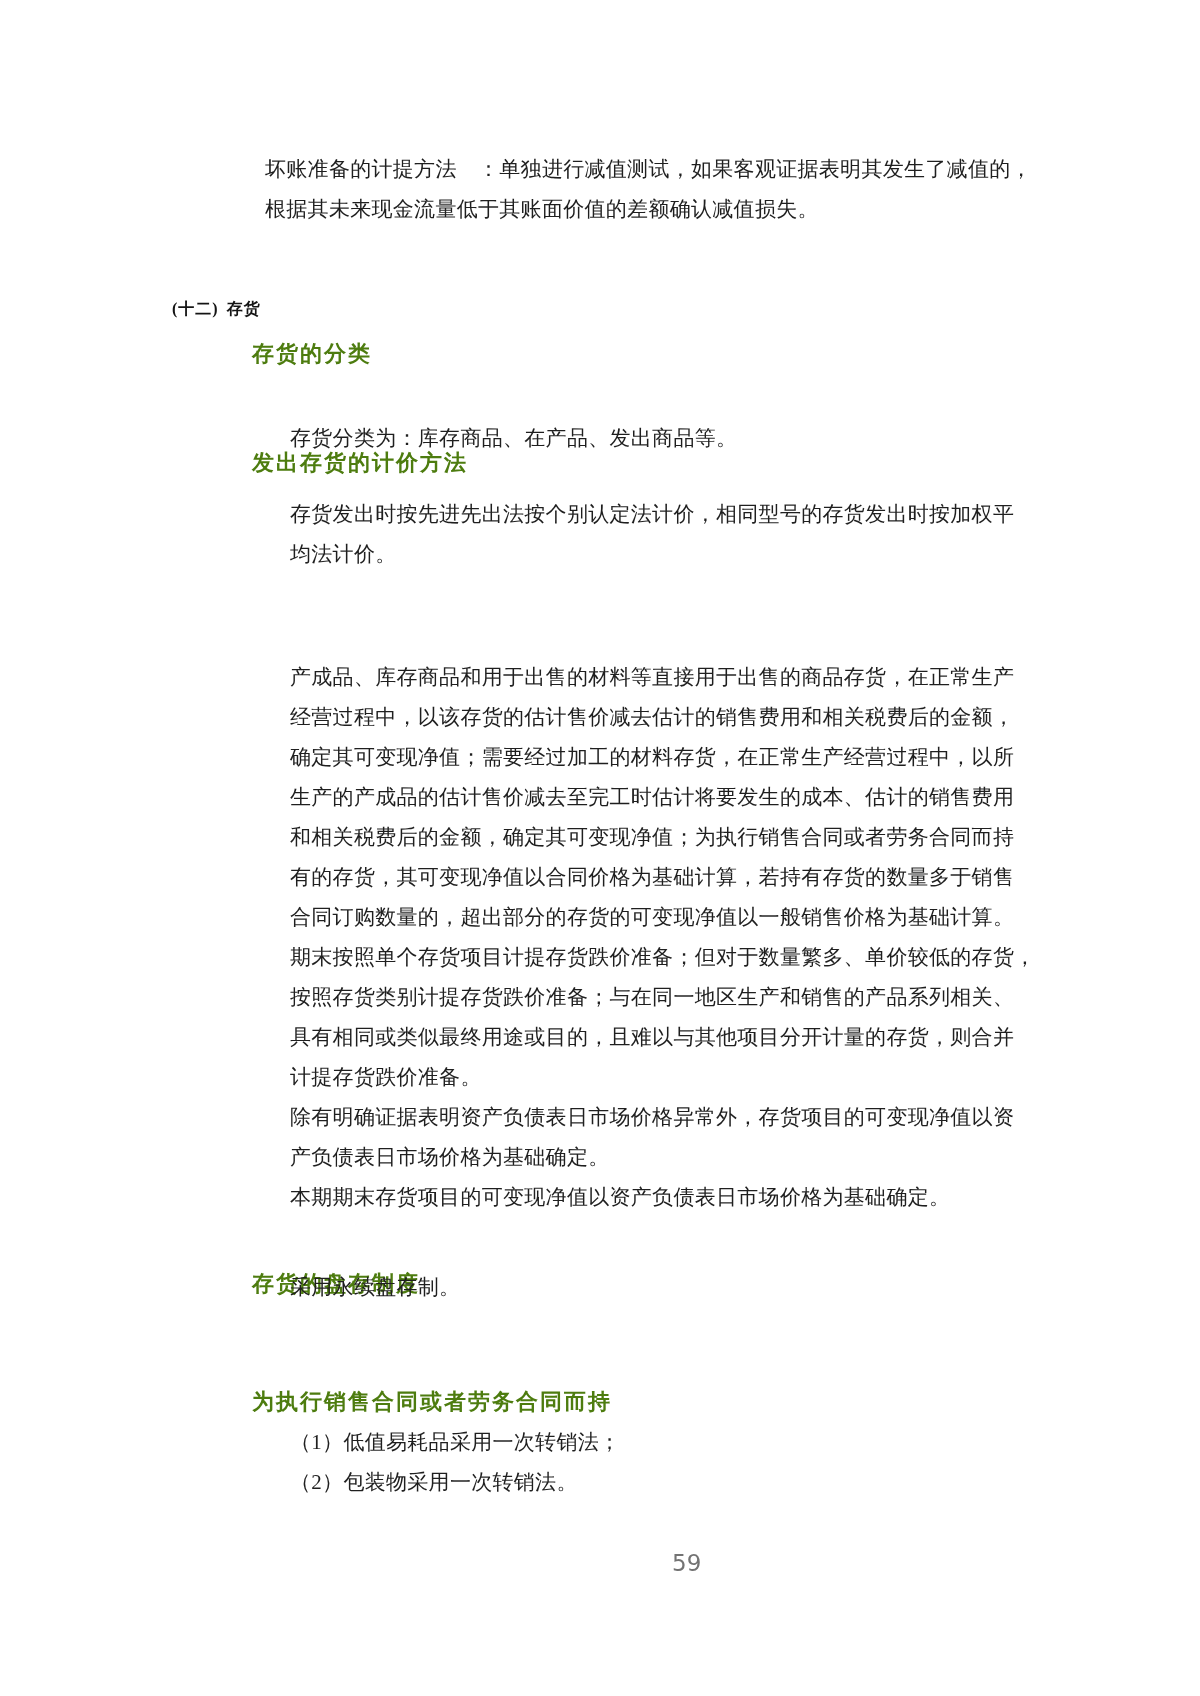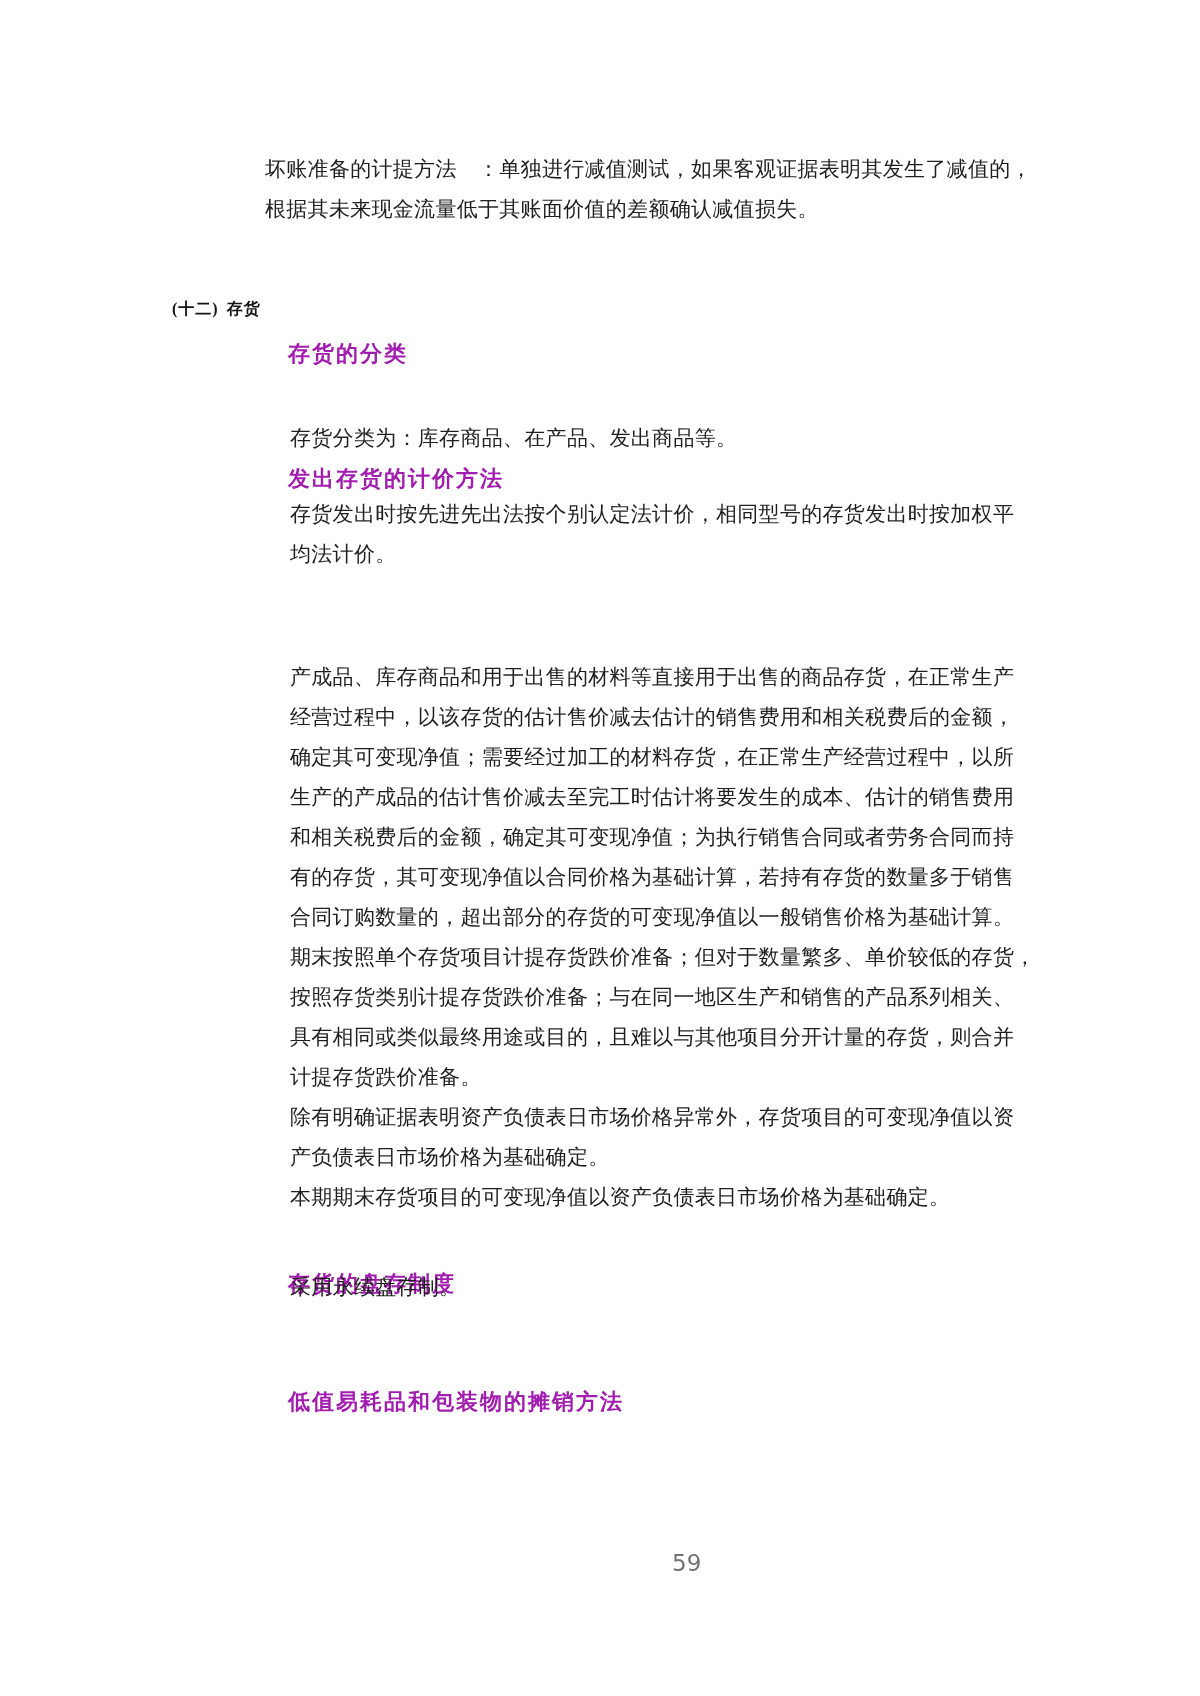--- a/index.html
+++ b/index.html
@@ -40,29 +40,28 @@
     color: #141414;
   }
   .section-heading .sec-title {
     margin-left: 8px;
   }
   .sub-heading {
     font-size: 22px;
     font-weight: bold;
     letter-spacing: 2px;
     left: 252px;
-    color: #a21caf;
-    margin-left: 36px;
+    color: #4d7c0f;
   }
   .sub-body {
     left: 290px;
   }
   .pos-sub1 { top: 339px; }
   .pos-body1 { top: 370px; margin-top: 48px; }
-  .pos-sub2 { top: 464px; }
+  .pos-sub2 { top: 448px; }
   .pos-body2 { top: 494px; }
   .pos-sub3 { top: 625px; }
   .pos-body3 { top: 657px; }
   .pos-sub4 { top: 1269px; }
   .pos-body4 { top: 1267px; text-align: center; }
   .pos-sub5 { top: 1387px; }
   .pos-body5 { top: 1422px; }
   .page-number {
     position: absolute;
     left: 672px;
@@ -100,17 +99,19 @@
 按照存货类别计提存货跌价准备；与在同一地区生产和销售的产品系列相关、
 具有相同或类似最终用途或目的，且难以与其他项目分开计量的存货，则合并
 计提存货跌价准备。
 除有明确证据表明资产负债表日市场价格异常外，存货项目的可变现净值以资
 产负债表日市场价格为基础确定。
 本期期末存货项目的可变现净值以资产负债表日市场价格为基础确定。</div>
 
   <div class="block sub-heading pos-sub4">存货的盘存制度</div>
   <div class="block body-text sub-body pos-body4">采用永续盘存制。</div>
 
-  <div class="block sub-heading pos-sub5">低值易耗品和包装物的摊销方法</div>
+  <div class="block sub-heading pos-sub5">为执行销售合同或者劳务合同而持</div>
+  <div class="block body-text sub-body pos-body5">（1）低值易耗品采用一次转销法；
+（2）包装物采用一次转销法。</div>
 
   <div class="page-number">59</div>
 
 </div>
 
 </body></html>

